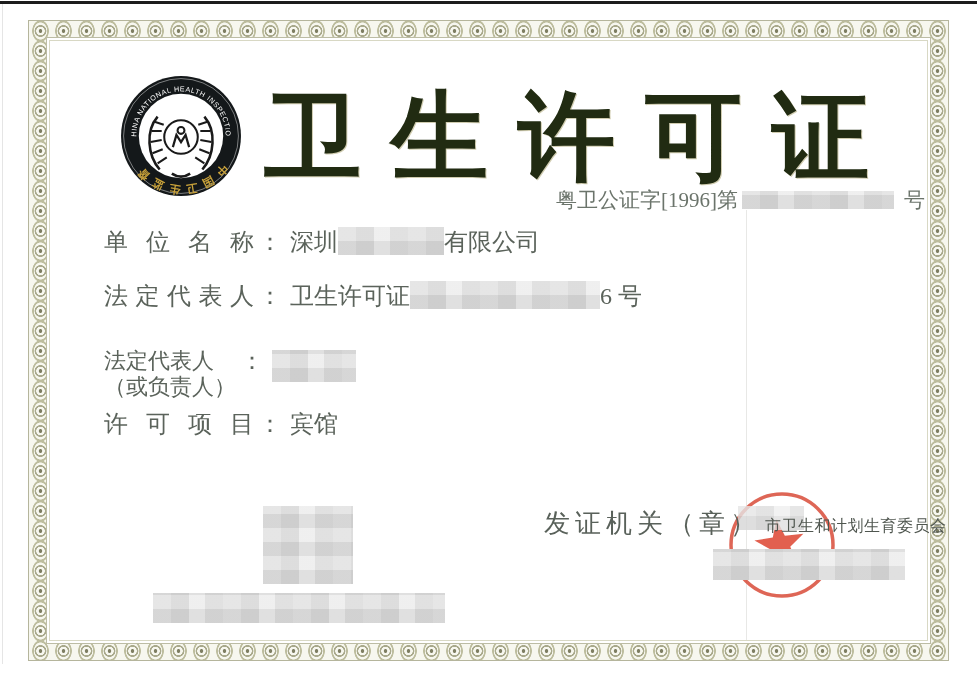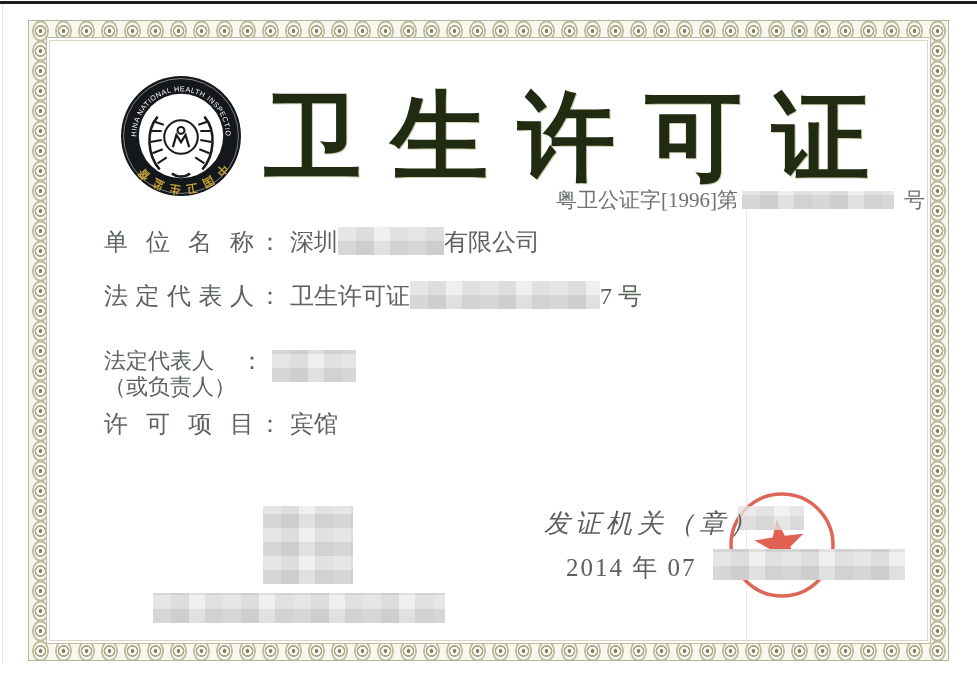--- a/index.html
+++ b/index.html
@@ -33,21 +33,21 @@
   .row{position:absolute;left:104px;font-size:24px;color:#5b635b;white-space:nowrap;}
   .lbl{display:inline-block;width:150px;text-align:justify;text-align-last:justify;text-justify:inter-character;}
   .sep{display:inline-block;margin:0 8px 0 4px;}
   .row .mosaic{vertical-align:-5px;}
   .row-legal{display:flex;align-items:flex-start;}
   .lbl-stack{display:inline-block;font-size:22px;line-height:26px;}
   .lbl-stack span{display:block;}
   .row-legal .sep{font-size:24px;line-height:26px;}
 
   
-  .issuer-label{position:absolute;left:544px;top:506px;font-size:26px;letter-spacing:5px;color:#59615a;z-index:4;white-space:nowrap;font-style:italic;}
+  .issuer-label{position:absolute;left:544px;top:506px;font-size:26px;letter-spacing:5px;color:#59615a;z-index:4;white-space:nowrap;}
   .issue-date{position:absolute;left:566px;top:551px;font-size:25px;letter-spacing:2px;color:#59615a;z-index:4;white-space:nowrap;}
   .issuer-name{position:absolute;left:765px;top:516px;font-size:16px;letter-spacing:0.5px;color:#4f564f;z-index:5;white-space:nowrap;}
   .seal{position:absolute;left:722px;top:484px;z-index:2;}
 
   
   .mosaic{display:inline-block;
     background-image:
       repeating-linear-gradient(0deg, rgba(185,185,185,0.28) 0 14px, rgba(240,240,240,0.28) 14px 28px),
       repeating-linear-gradient(90deg, #e2e2e2 0 18px, #d6d6d6 18px 36px, #efefef 36px 52px, #dbdbdb 52px 70px);}
   .mosaic.abs{position:absolute;z-index:3;}
@@ -98,39 +98,39 @@
 
   <div class="cert-line">
     <span>粤卫公证字[1996]第</span><span class="mosaic"></span><span>号</span>
   </div>
 
   <div class="row" style="top:226px">
     <span class="lbl">单位名称</span><span class="sep">：</span><span>深圳</span><span class="mosaic" style="width:106px;height:28px"></span><span>有限公司</span>
   </div>
 
   <div class="row" style="top:280px">
-    <span class="lbl">法定代表人</span><span class="sep">：</span><span>卫生许可证</span><span class="mosaic" style="width:190px;height:28px"></span><span>7 号</span>
+    <span class="lbl">法定代表人</span><span class="sep">：</span><span>卫生许可证</span><span class="mosaic" style="width:190px;height:28px"></span><span>6 号</span>
   </div>
 
   <div class="row row-legal" style="top:348px">
     <span class="lbl-stack">
       <span>法定代表人</span>
       <span>（或负责人）</span>
     </span>
     <span class="sep">：</span>
     <span class="mosaic" style="width:84px;height:32px;margin-top:2px"></span>
   </div>
 
   <div class="row" style="top:408px">
     <span class="lbl">许可项目</span><span class="sep">：</span><span>宾馆</span>
   </div>
 
 
   <div class="issuer-label">发证机关（章）</div>
-  <div class="issue-date">2014 年 07</div>
+  <div class="issuer-name">市卫生和计划生育委员会</div>
 
   <svg class="seal" width="120" height="122" viewBox="0 0 120 122">
     <circle cx="60" cy="61" r="51" fill="none" stroke="#d6402c" stroke-width="3.5" opacity="0.8"></circle>
     <polygon points="58,35 64.1,52.6 82.7,53 67.9,64.2 73.3,82 58,71.4 42.7,82 48.1,64.2 33.3,53 51.9,52.6" fill="#dd4430" opacity="0.85" transform="rotate(-8 58 61)"></polygon>
   </svg>
   <div class="mosaic abs" style="left:738px;top:506px;width:66px;height:24px;opacity:.8"></div>
   <div class="mosaic abs" style="left:713px;top:549px;width:192px;height:31px"></div>
 
   <div class="mosaic abs" style="left:263px;top:506px;width:90px;height:78px"></div>
   <div class="mosaic abs" style="left:153px;top:593px;width:292px;height:30px"></div>

